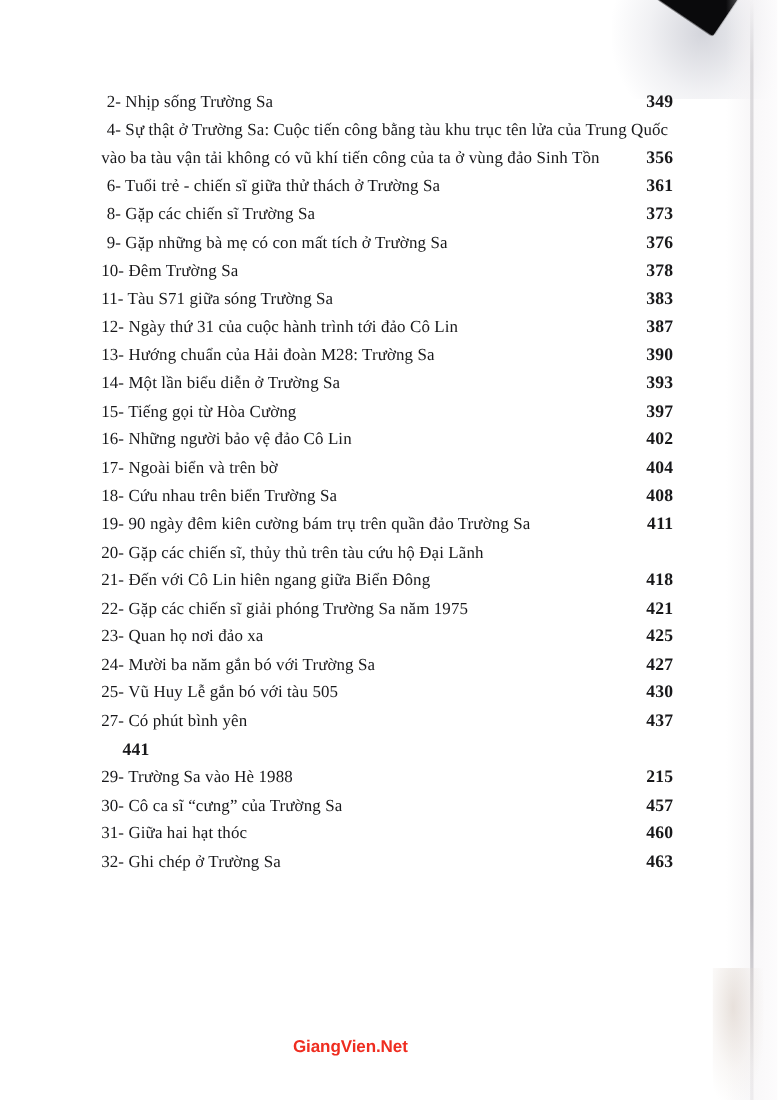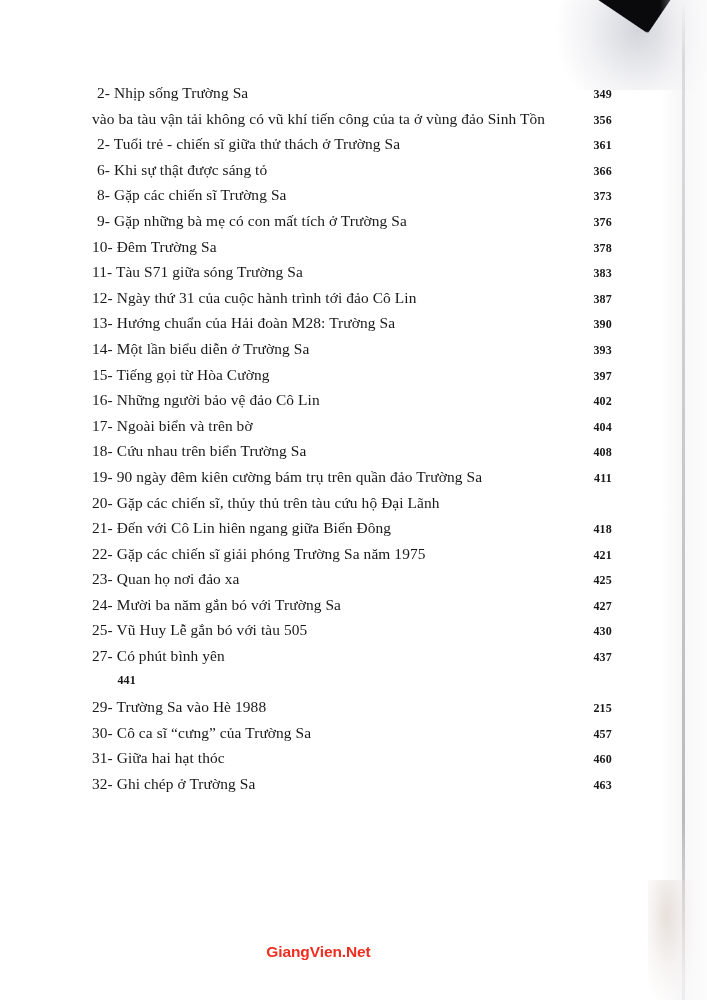--- a/index.html
+++ b/index.html
@@ -98,21 +98,21 @@
   }
   .toc-title {
     font-size: 15.4px;
     letter-spacing: 0.1px;
     white-space: nowrap;
   }
   .toc-title.indent {
     padding-left: 5px;
   }
   .toc-page {
-    font-size: 12px;
+    font-size: 16px;
     font-weight: bold;
     letter-spacing: 0.2px;
     text-align: right;
     min-width: 30px;
     margin-left: 14px;
   }
   .toc-page.empty { visibility: hidden; }
 
   
   #watermark {
@@ -137,30 +137,30 @@
   <div class="scan-edge-fade"></div>
   <div class="scan-edge-line"></div>
   <div class="scan-bottom-smudge"></div>
 
   <div id="toc">
       <div class="toc-row">
         <span class="toc-title indent">2-  Nhịp sống Trường Sa</span>
         <span class="toc-page">349</span>
       </div>
       <div class="toc-row">
+        <span class="toc-title indent">4- Sự thật ở Trường Sa: Cuộc tiến công bằng tàu khu trục tên lửa của Trung Quốc</span>
+        <span class="toc-page empty"></span>
+      </div>
+      <div class="toc-row">
         <span class="toc-title">vào ba tàu vận tải không có vũ khí tiến công của ta ở vùng đảo Sinh Tồn</span>
         <span class="toc-page">356</span>
       </div>
       <div class="toc-row">
-        <span class="toc-title indent">2- Tuổi trẻ - chiến sĩ giữa thử thách ở Trường Sa</span>
+        <span class="toc-title indent">6- Tuổi trẻ - chiến sĩ giữa thử thách ở Trường Sa</span>
         <span class="toc-page">361</span>
-      </div>
-      <div class="toc-row">
-        <span class="toc-title indent">6- Khi sự thật được sáng tỏ</span>
-        <span class="toc-page">366</span>
       </div>
       <div class="toc-row">
         <span class="toc-title indent">8- Gặp các chiến sĩ Trường Sa</span>
         <span class="toc-page">373</span>
       </div>
       <div class="toc-row">
         <span class="toc-title indent">9- Gặp những bà mẹ có con mất tích ở Trường Sa</span>
         <span class="toc-page">376</span>
       </div>
       <div class="toc-row">

